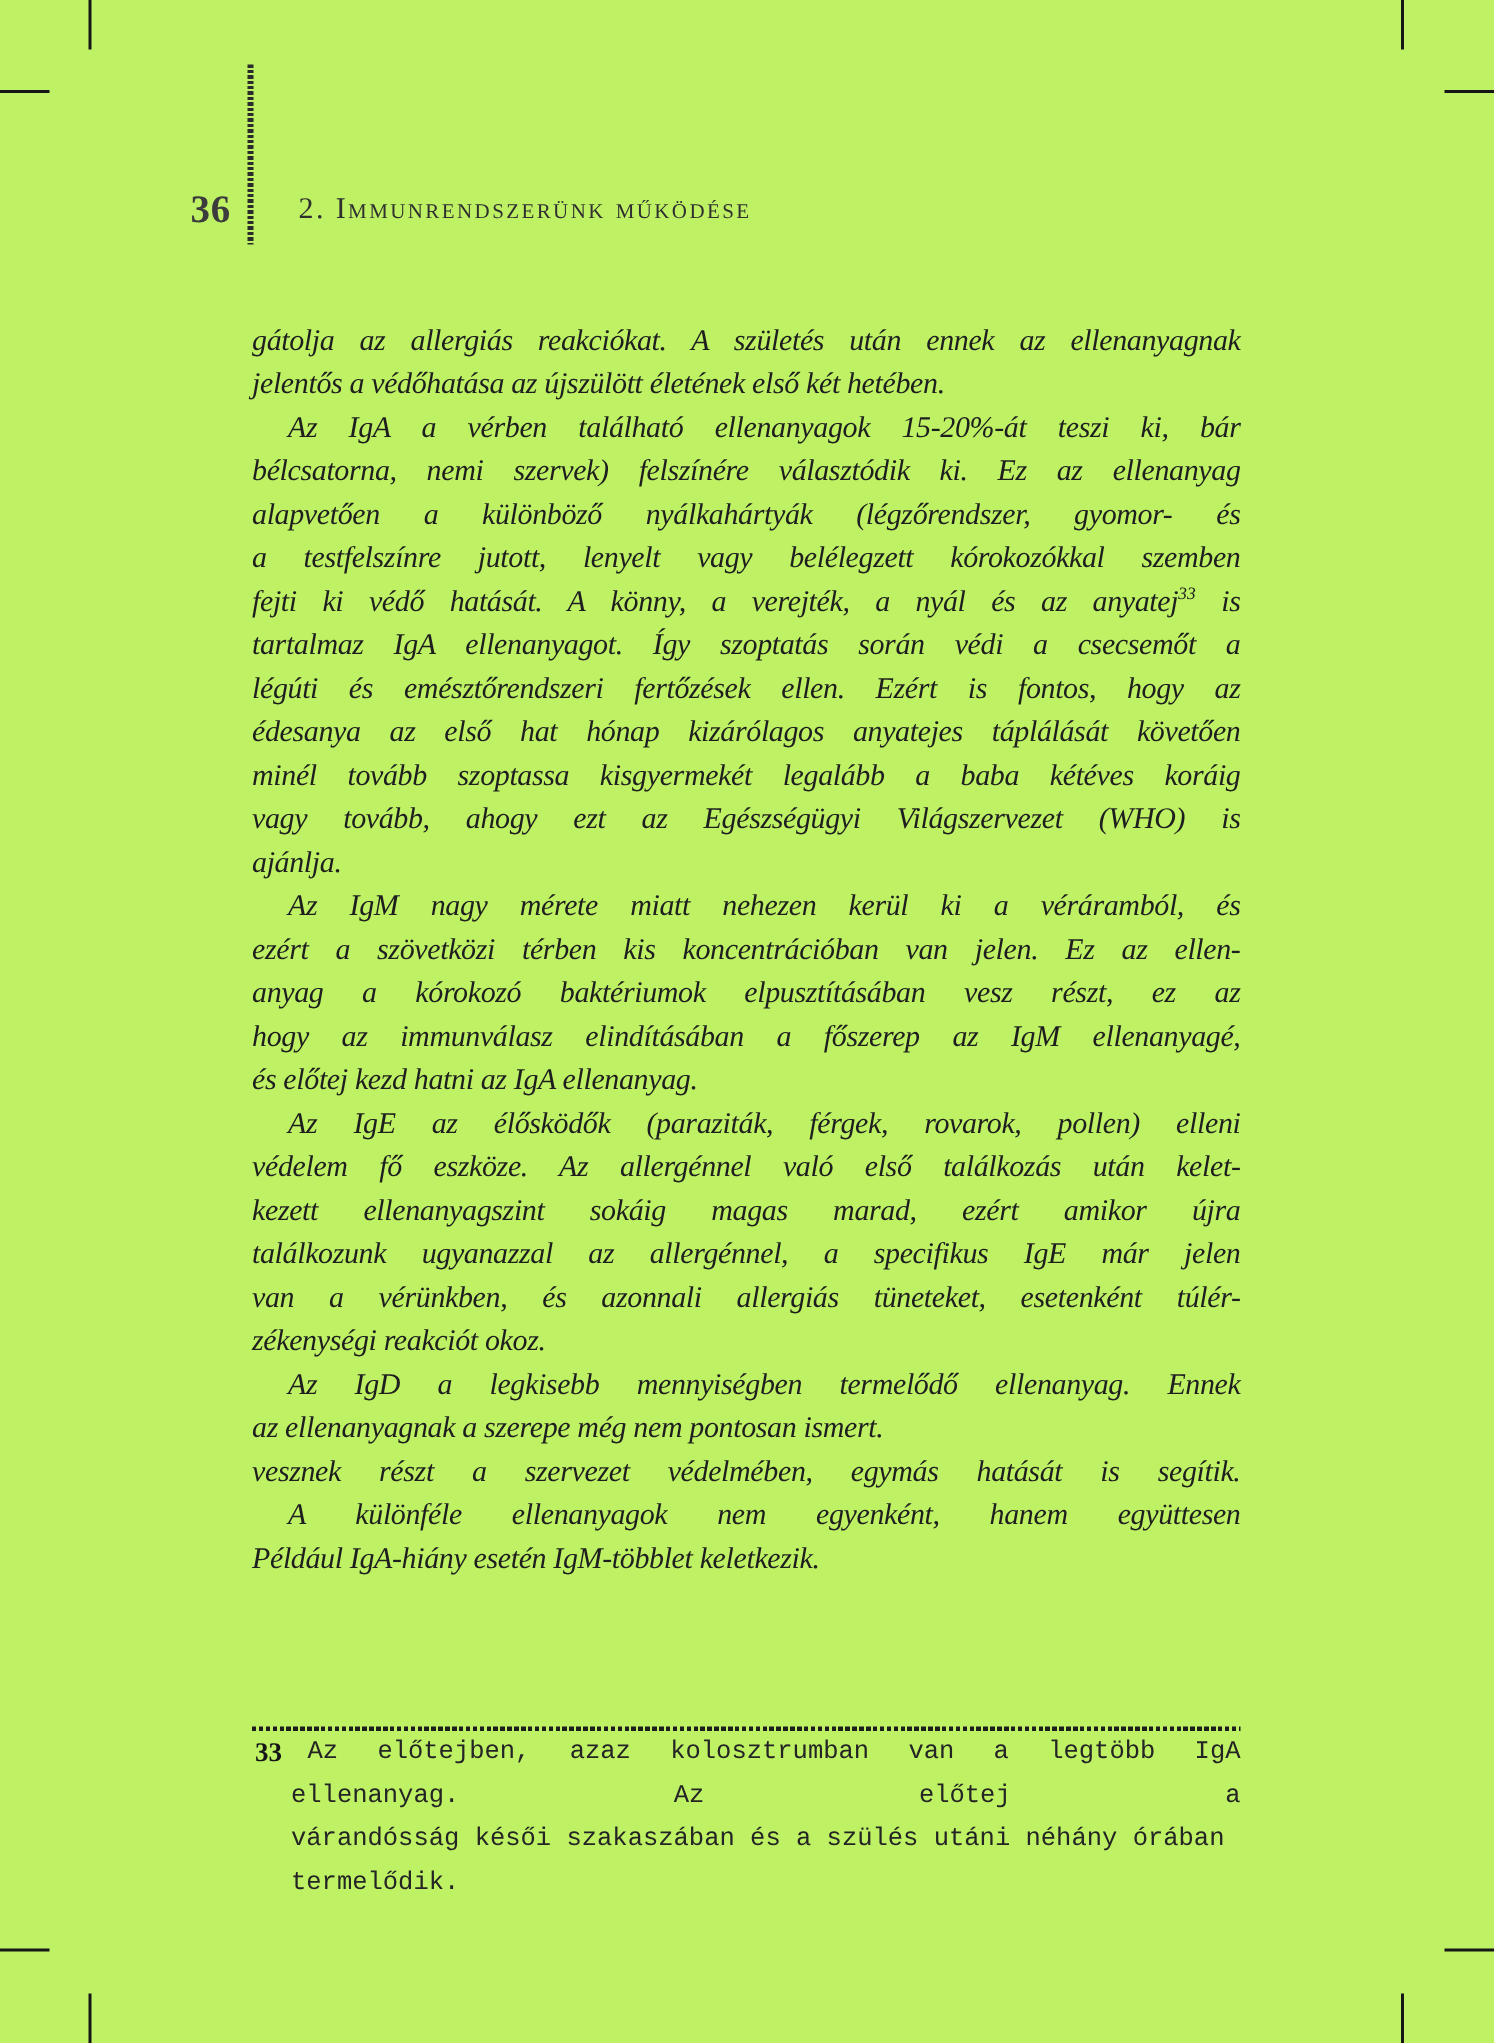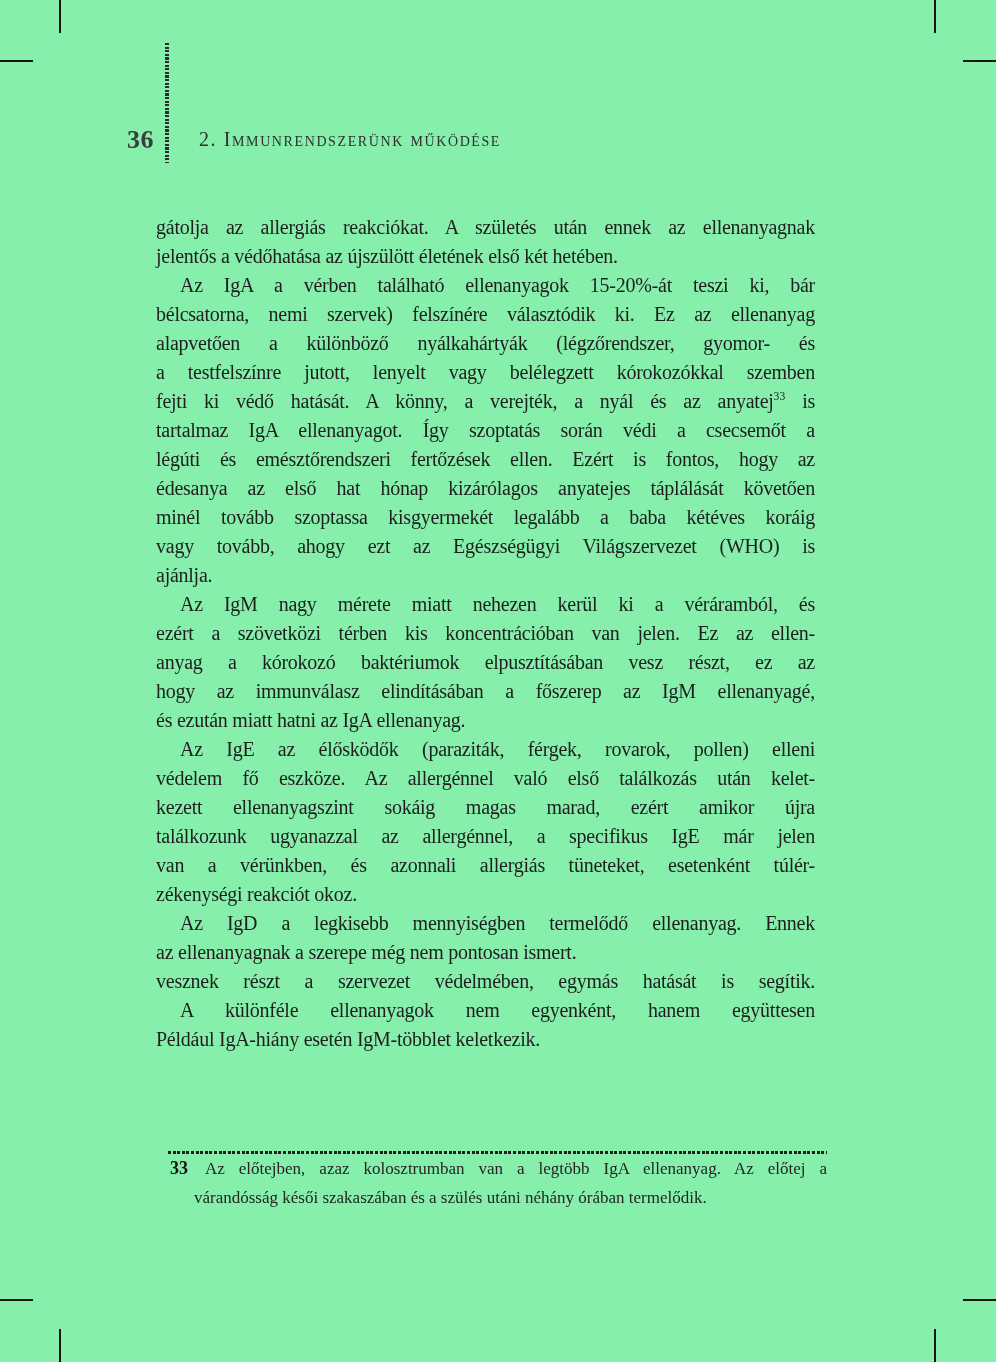--- a/index.html
+++ b/index.html
@@ -1,21 +1,21 @@
 <!DOCTYPE html>
 <html lang="hu"><head>
 <meta charset="utf-8">
 <style>
   * { margin: 0; padding: 0; box-sizing: border-box; }
   html, body { background: #ffffff; }
   .page {
     position: relative;
     width: 996px;
     height: 1362px;
-    background: #86efac;
+    background: #bef264;
     overflow: hidden;
     font-family: "Liberation Serif", "DejaVu Serif", serif;
     color: #1e1e1e;
   }
   
   .crop { position: absolute; background: #161616; }
   .crop.v { width: 2px; height: 33px; }
   .crop.h { width: 33px; height: 2px; }
   .crop.tl-v { left: 59px; top: 0; }
   .crop.tl-h { left: 0; top: 60px; }
@@ -50,26 +50,27 @@
     font-variant: small-caps;
     letter-spacing: 1.6px;
     color: #2f2f2f;
     white-space: nowrap;
     margin-left: 10px;
   }
 
   
   .body-text {
     position: absolute;
-    left: 156px; top: 213px;
+    left: 168px; top: 213px;
     width: 659px;
     font-size: 20px;
     line-height: 29px;
     letter-spacing: -0.25px;
     color: #1e1e1e;
+    font-style: italic;
   }
   .bline { text-align: justify; }
   .bline.just { text-align-last: justify; -moz-text-align-last: justify; }
   .bline.indent { text-indent: 24px; }
   .bline sup {
     font-size: 0.58em;
     line-height: 0;
     vertical-align: super;
     letter-spacing: 0;
   }
@@ -91,21 +92,21 @@
   }
   .footnote .fn-marker {
     position: absolute;
     left: 2px; top: 0;
     font-weight: bold;
     font-size: 18px;
     line-height: 29px;
     color: #161616;
   }
   .footnote .fn-text { margin-left: 26px; }
-  .fnline { text-align: left; }
+  .fnline { text-align: left; font-family: Liberation Mono, monospace; }
   .fnline.fn-first {
     text-indent: 11px;
     text-align: justify;
     text-align-last: justify;
     -moz-text-align-last: justify;
   }
 </style>
 </head>
 <body>
 
@@ -135,21 +136,21 @@
       <div class="bline just">tartalmaz IgA ellenanyagot. Így szoptatás során védi a csecsemőt a</div>
       <div class="bline just">légúti és emésztőrendszeri fertőzések ellen. Ezért is fontos, hogy az</div>
       <div class="bline just">édesanya az első hat hónap kizárólagos anyatejes táplálását követően</div>
       <div class="bline just">minél tovább szoptassa kisgyermekét legalább a baba kétéves koráig</div>
       <div class="bline just">vagy tovább, ahogy ezt az Egészségügyi Világszervezet (WHO) is</div>
       <div class="bline">ajánlja.</div>
       <div class="bline indent just">Az IgM nagy mérete miatt nehezen kerül ki a véráramból, és</div>
       <div class="bline just">ezért a szövetközi térben kis koncentrációban van jelen. Ez az ellen-</div>
       <div class="bline just">anyag a kórokozó baktériumok elpusztításában vesz részt, ez az</div>
       <div class="bline just">hogy az immunválasz elindításában a főszerep az IgM ellenanyagé,</div>
-      <div class="bline">és ezután miatt hatni az IgA ellenanyag.</div>
+      <div class="bline">és előtej kezd hatni az IgA ellenanyag.</div>
       <div class="bline indent just">Az IgE az élősködők (paraziták, férgek, rovarok, pollen) elleni</div>
       <div class="bline just">védelem fő eszköze. Az allergénnel való első találkozás után kelet-</div>
       <div class="bline just">kezett ellenanyagszint sokáig magas marad, ezért amikor újra</div>
       <div class="bline just">találkozunk ugyanazzal az allergénnel, a specifikus IgE már jelen</div>
       <div class="bline just">van a vérünkben, és azonnali allergiás tüneteket, esetenként túlér-</div>
       <div class="bline">zékenységi reakciót okoz.</div>
       <div class="bline indent just">Az IgD a legkisebb mennyiségben termelődő ellenanyag. Ennek</div>
       <div class="bline">az ellenanyagnak a szerepe még nem pontosan ismert.</div>
       <div class="bline just">vesznek részt a szervezet védelmében, egymás hatását is segítik.</div>
       <div class="bline indent just">A különféle ellenanyagok nem egyenként, hanem együttesen</div>

